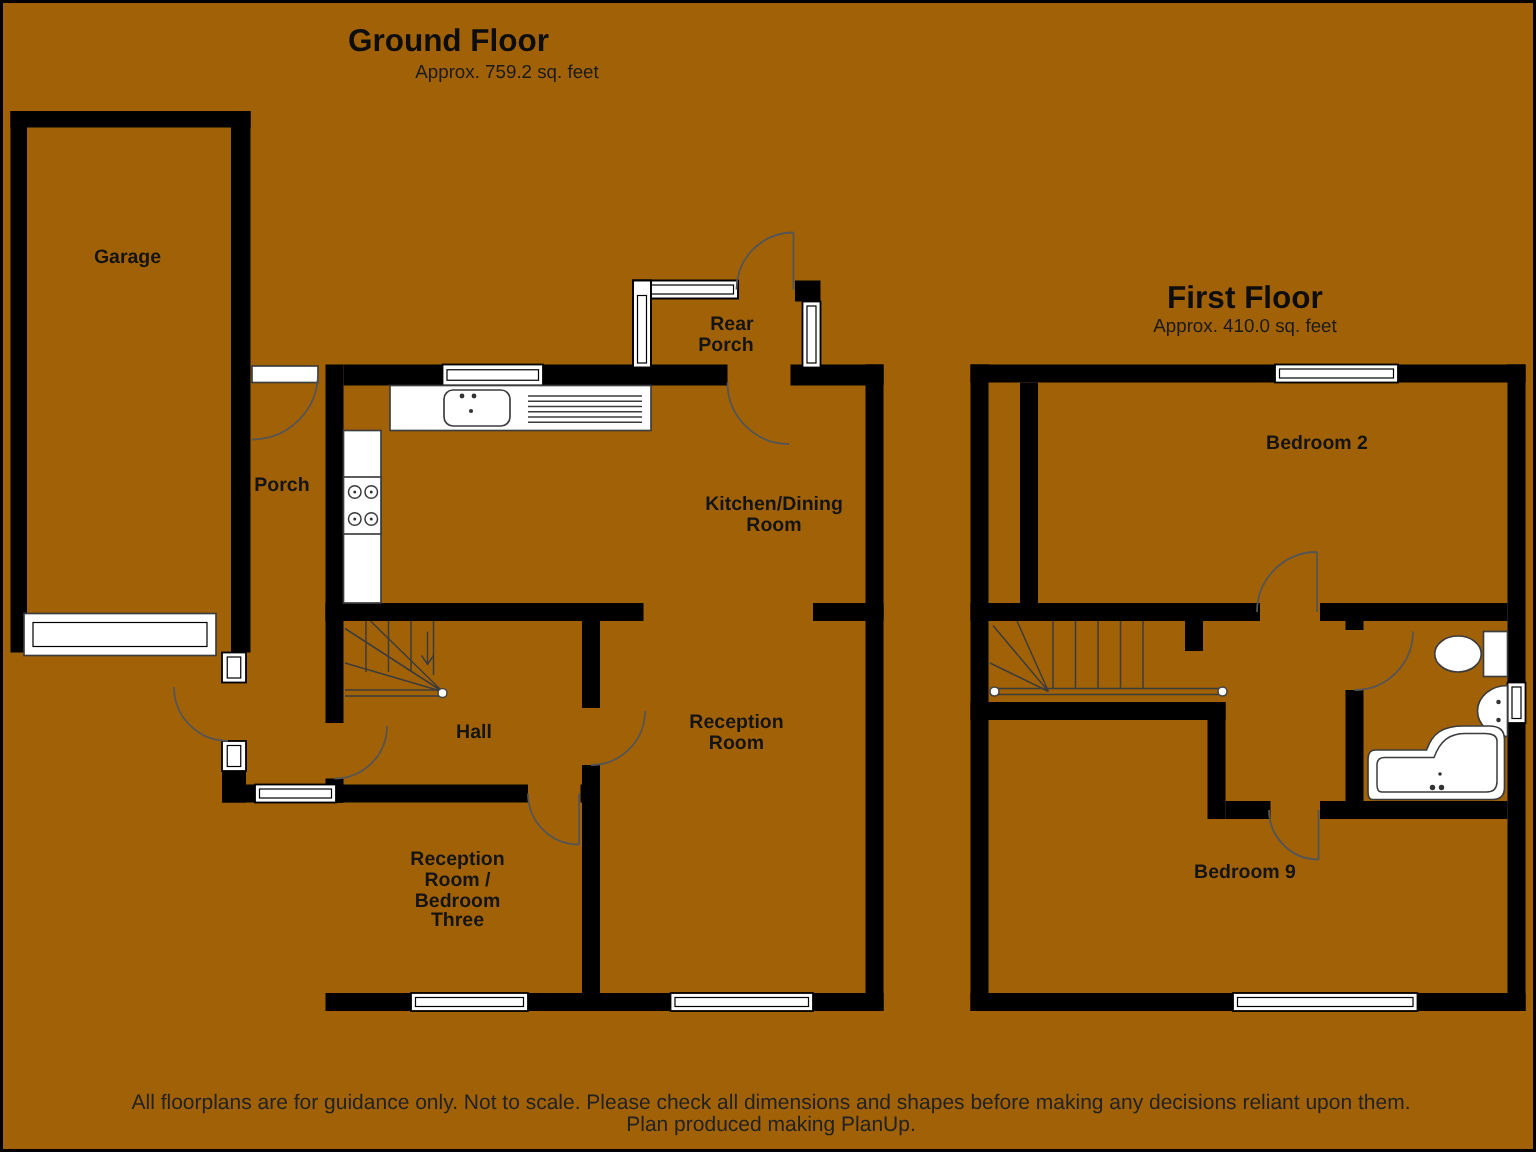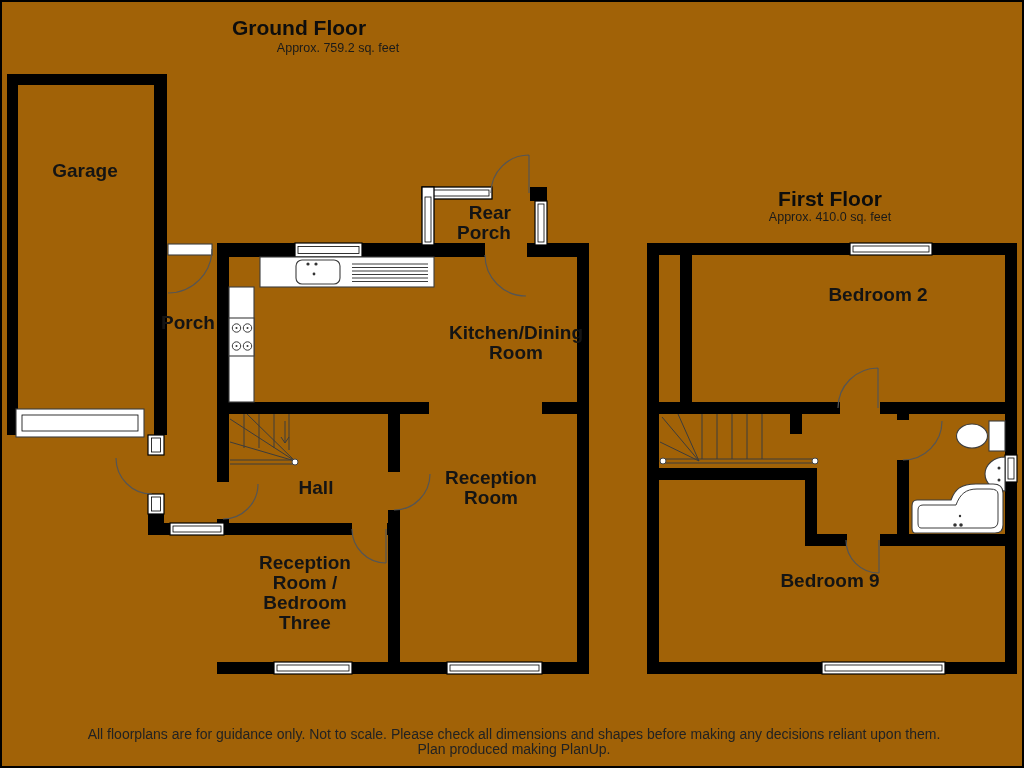--- a/index.html
+++ b/index.html
@@ -13,21 +13,21 @@
   .thin{fill:#fff;stroke:#3c3c3c;stroke-width:1.1;}
   .tline{stroke:#3c3c3c;stroke-width:1;fill:none;}
   .arc{stroke:#555;stroke-width:1.2;fill:none;}
   .win-o{fill:#fff;stroke:#000;stroke-width:1.2;}
   .win-i{fill:none;stroke:#000;stroke-width:0.8;}
   .glz-o{fill:#fff;stroke:#000;stroke-width:1.3;}
   .glz-i{fill:none;stroke:#000;stroke-width:0.8;}
   .dot{fill:#333;}
   .newel{fill:#fff;stroke:#444;stroke-width:1;}
   .lbl{position:absolute;transform:translate(-50%,-50%);text-align:center;
-       white-space:pre-line;font-weight:bold;font-size:19px;line-height:1.06;color:#141414;}
+       white-space:pre-line;font-weight:bold;font-size:13px;line-height:1.06;color:#141414;}
   .plan-title{position:absolute;transform:translate(-50%,-50%);font-weight:bold;
        font-size:21px;color:#0d0d0d;white-space:nowrap;}
   .plan-area{position:absolute;transform:translate(-50%,-50%);font-size:12.5px;
        color:#1a1a1a;white-space:nowrap;}
   .footer-line{position:absolute;transform:translate(-50%,-50%);font-size:14px;
        color:#222;white-space:nowrap;}
 </style>
 </head>
 <body>
 

